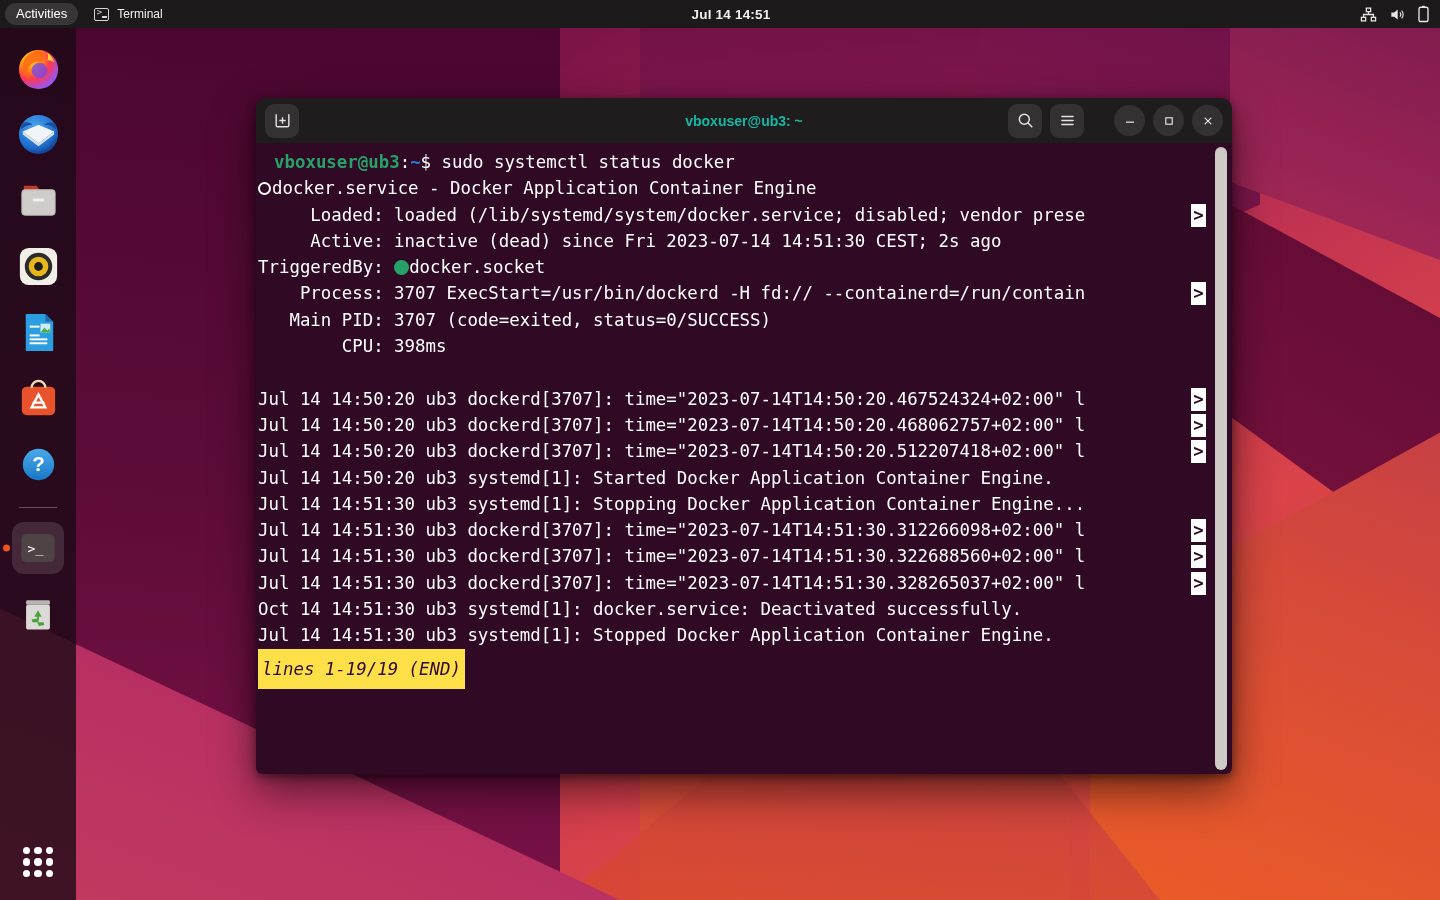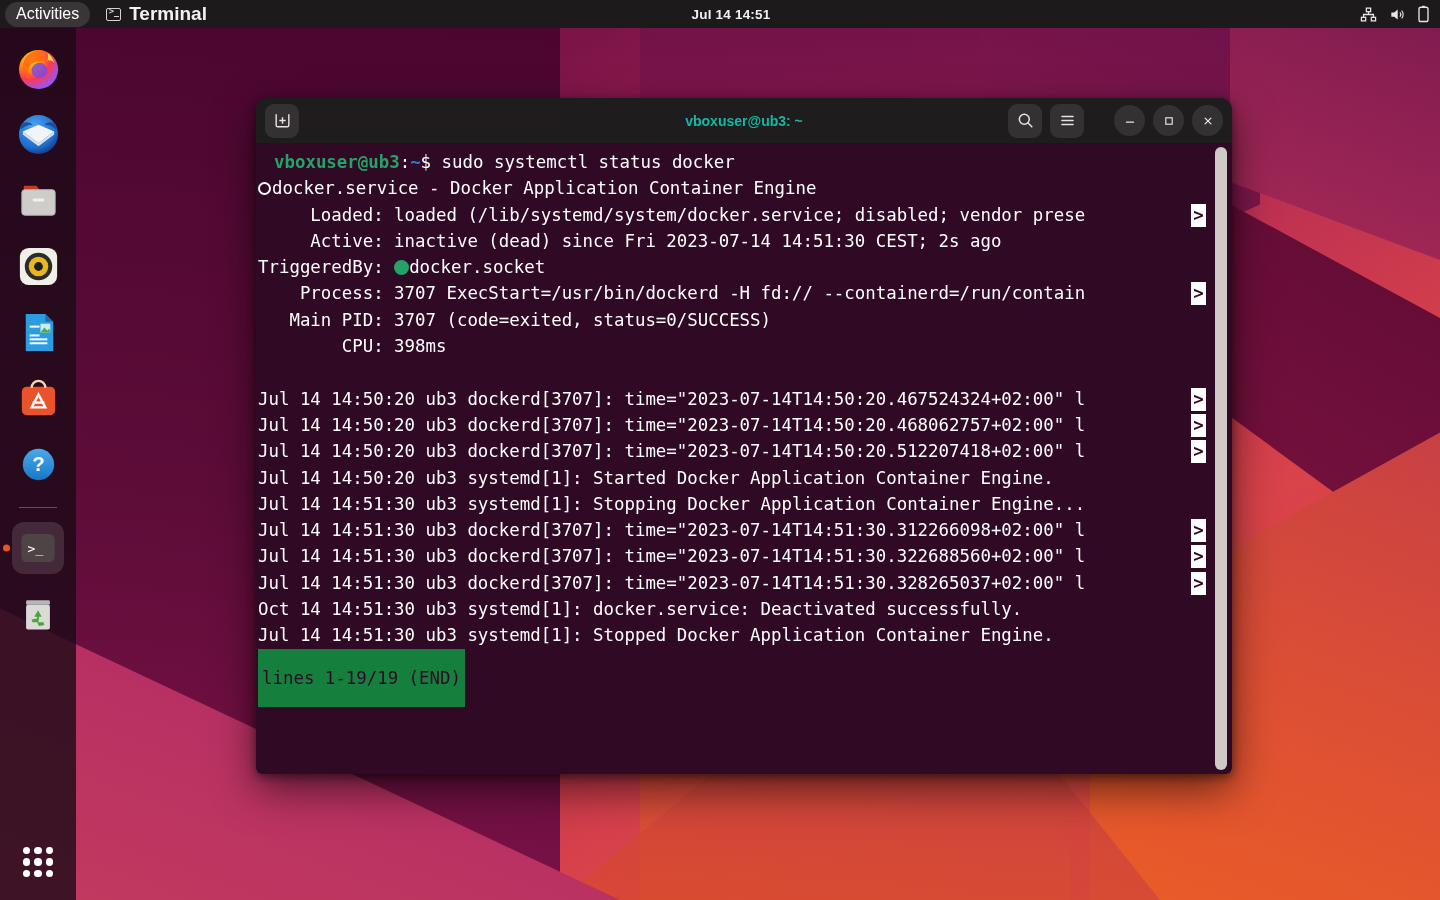--- a/index.html
+++ b/index.html
@@ -36,23 +36,23 @@
         clip-path:polygon(0% 0%, 100% 0%, 100% 100%, 0% 70%); }
   .f8 { left:560px; top:600px; width:600px; height:300px;
         background:linear-gradient(190deg,#bd3a52 0%,#d8482f 100%);
         clip-path:polygon(0% 100%, 60% 0%, 100% 100%); opacity:.75; }
 
   
   .topbar { position:absolute; left:0; top:0; width:1440px; height:28px;
     background:#1d1a1b; display:flex; align-items:center; z-index:50;
     color:#f2f1f0; font-size:13px; }
   .activities { margin-left:5px; padding:3px 11px 4px; border-radius:13px;
-    background:#3a3637; color:#fff; font-size:16px; cursor:pointer; }
-  .app-entry { display:flex; align-items:center; gap:8px; margin-left:16px;
-    font-size:19px; font-weight:bold; cursor:pointer; }
+    background:#3a3637; color:#fff; font-size:13px; cursor:pointer; }
+  .app-entry { display:flex; align-items:flex-end; gap:8px; margin-left:16px;
+    font-size:12px; font-weight:normal; cursor:pointer; }
   .term-mini { width:15px; height:13px; border:1.6px solid #d6d3d1; border-radius:2px;
     position:relative; }
   .term-mini::before { content:">"; position:absolute; left:1.5px; top:-2.5px;
     font-size:9px; color:#d6d3d1; font-family:"DejaVu Sans Mono", monospace; }
   .term-mini::after { content:""; position:absolute; left:7px; top:7px; width:5px; height:1.5px;
     background:#d6d3d1; }
   .clock { position:absolute; left:50%; transform:translateX(-50%);
     font-size:13.5px; font-weight:bold; color:#f2f1f0; letter-spacing:.2px; cursor:pointer;margin-left:11px; }
   .sysmenu { position:absolute; right:10px; display:flex; align-items:center; gap:11px; cursor:pointer; }
 
@@ -96,21 +96,21 @@
   .grn { color:#26a269; font-weight:bold;margin-left:16px; }
   .blu { color:#2a7bde; font-weight:bold; }
   .wht { color:#ffffff; }
   .trunc { position:absolute; right:26px; top:2px; width:15px; height:23px;
     background:#ffffff; color:#300a24; text-align:center; font-weight:bold;
     font-size:17.4px; line-height:23px; }
   .circ-open { display:inline-block; width:13px; height:13px; border:2px solid #fff;
     border-radius:50%; vertical-align:-1px; margin-right:1px; }
   .circ-fill { display:inline-block; width:15px; height:15px; background:#26a269;
     border-radius:50%; vertical-align:-2px; }
-  .pager { display:inline-block; background:#15803d; color:#300a24; padding:16px 4px; }
+  .pager { display:inline-block; background:#fde047; color:#300a24; padding:7px 4px;font-style:italic; }
   .scrollbar { position:absolute; right:5px; top:4px; width:12px; height:623px;
     background:#cfcac7; border-radius:6px; cursor:pointer; }
 </style>
 </head>
 <body>
 
 <div id="screen">
 
   <div class="wall">
     <div class="facet f1"></div>

